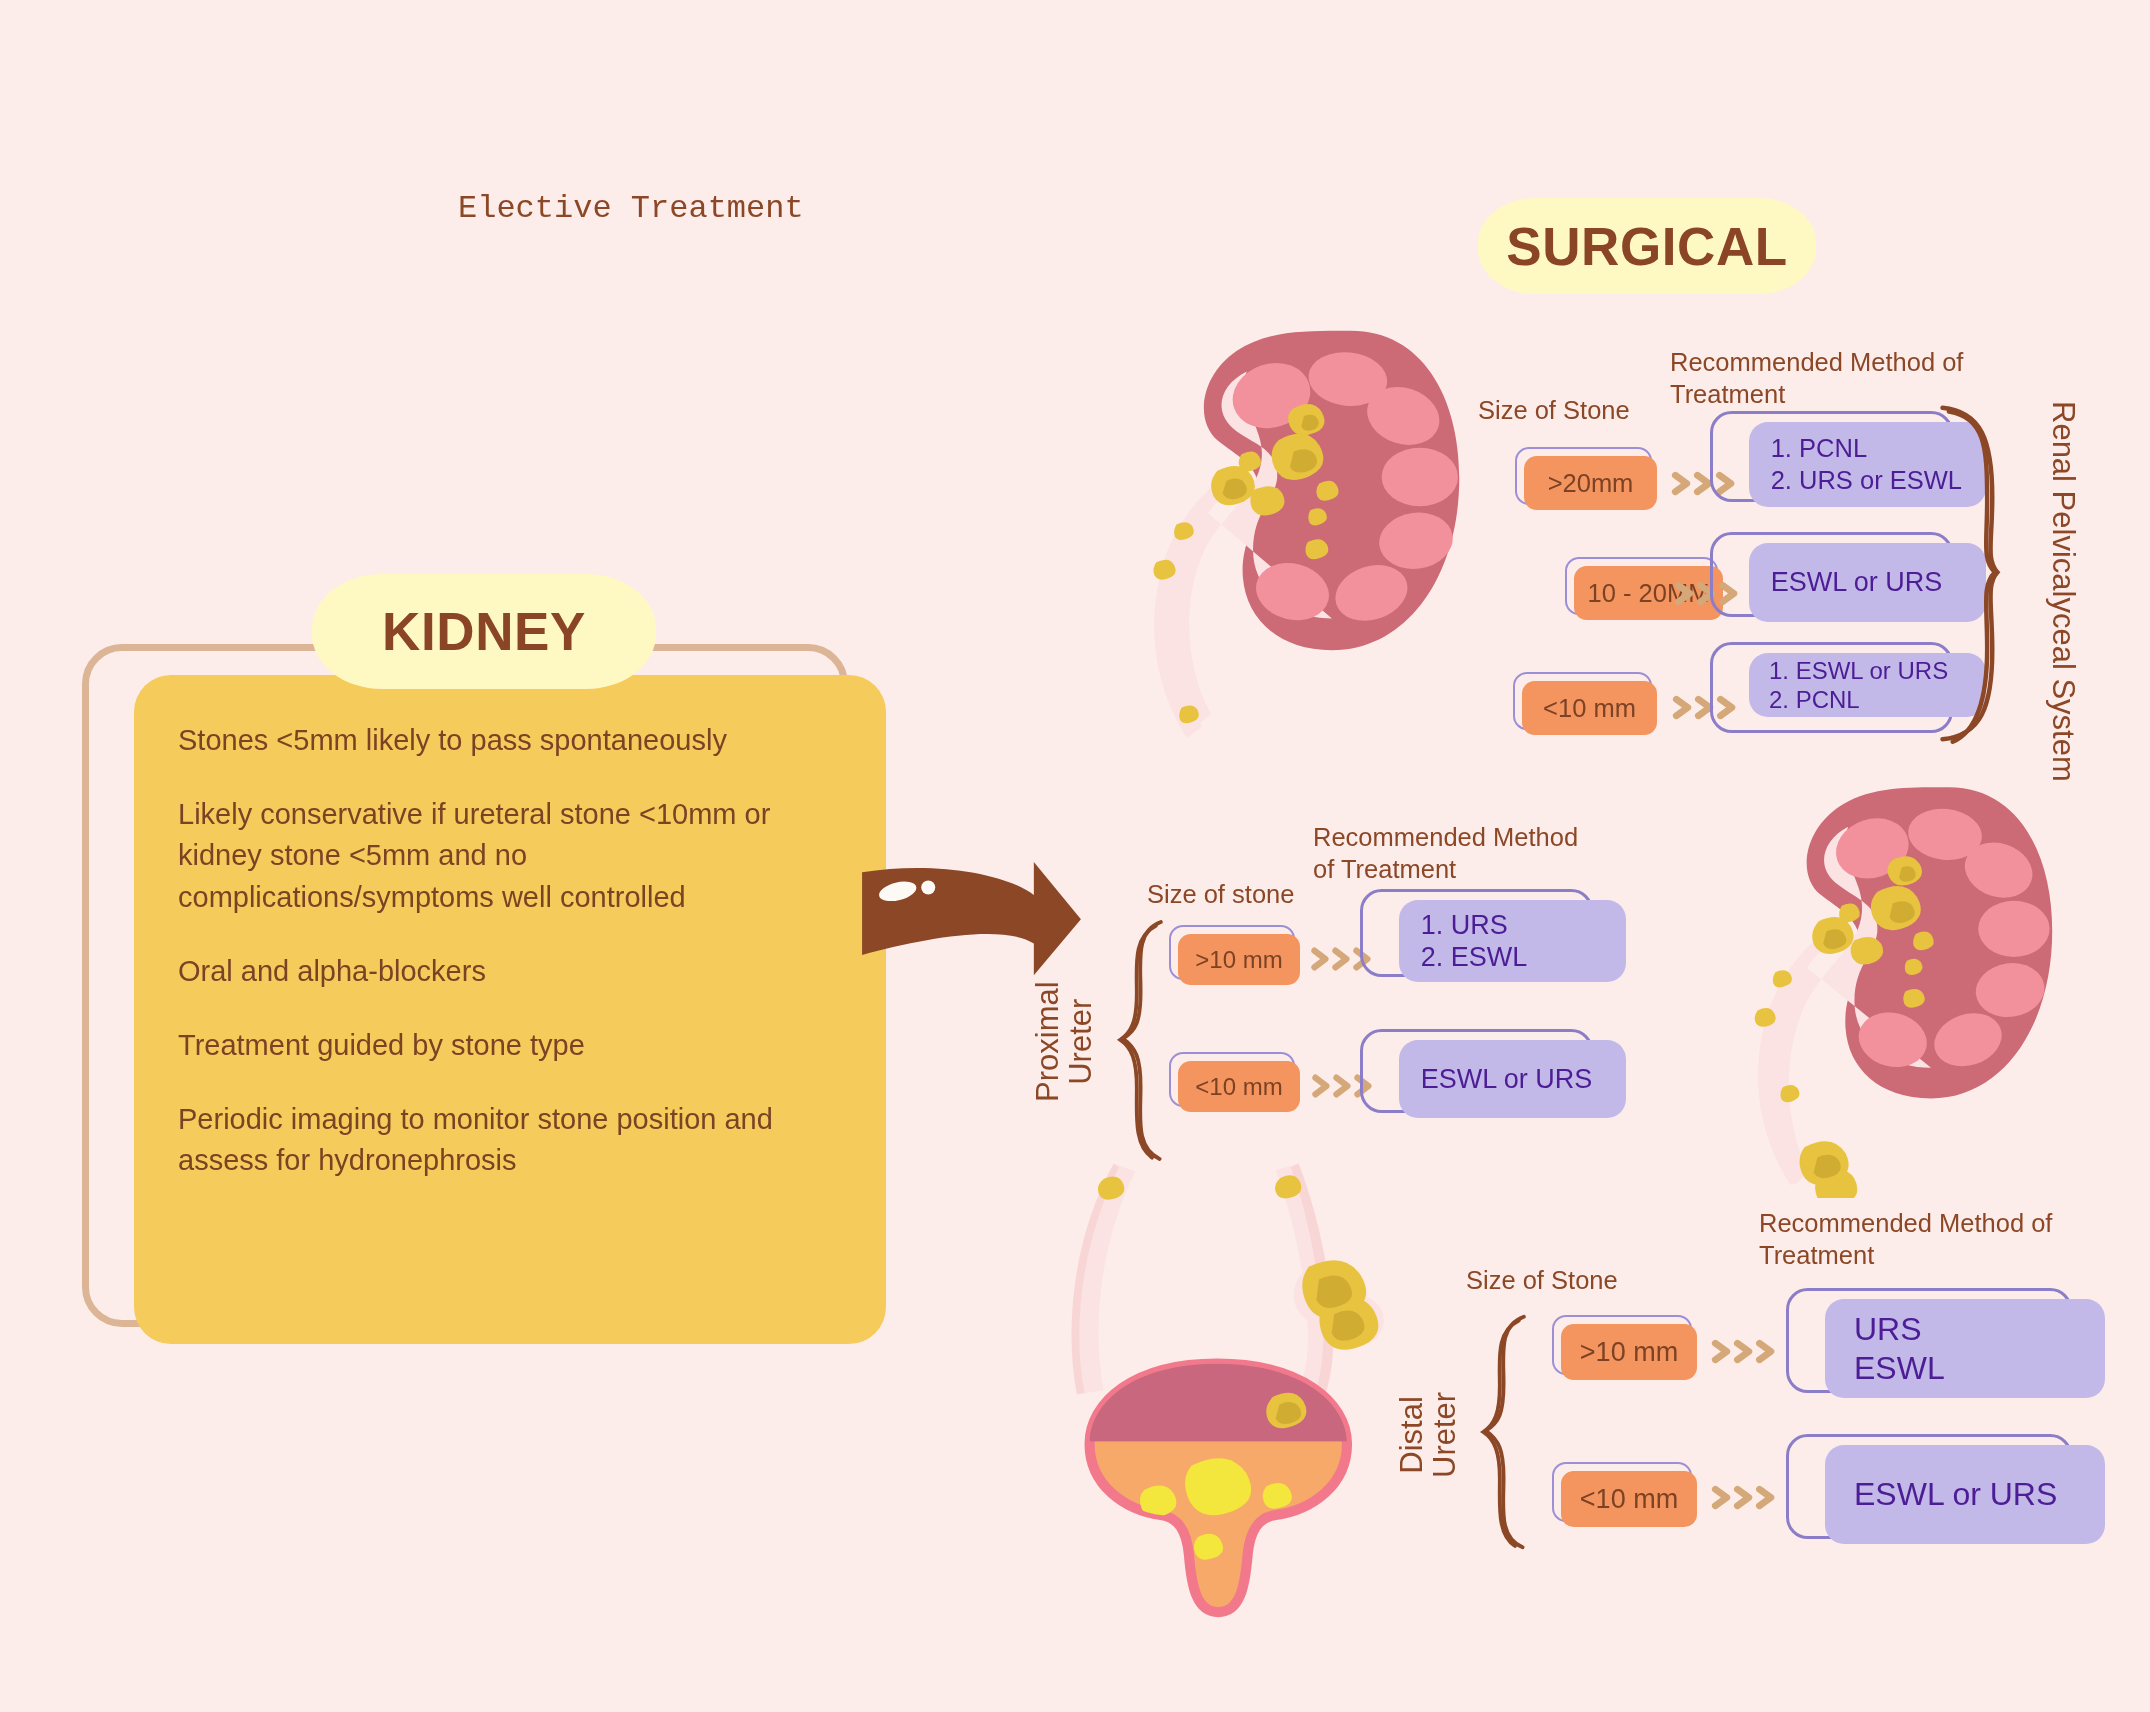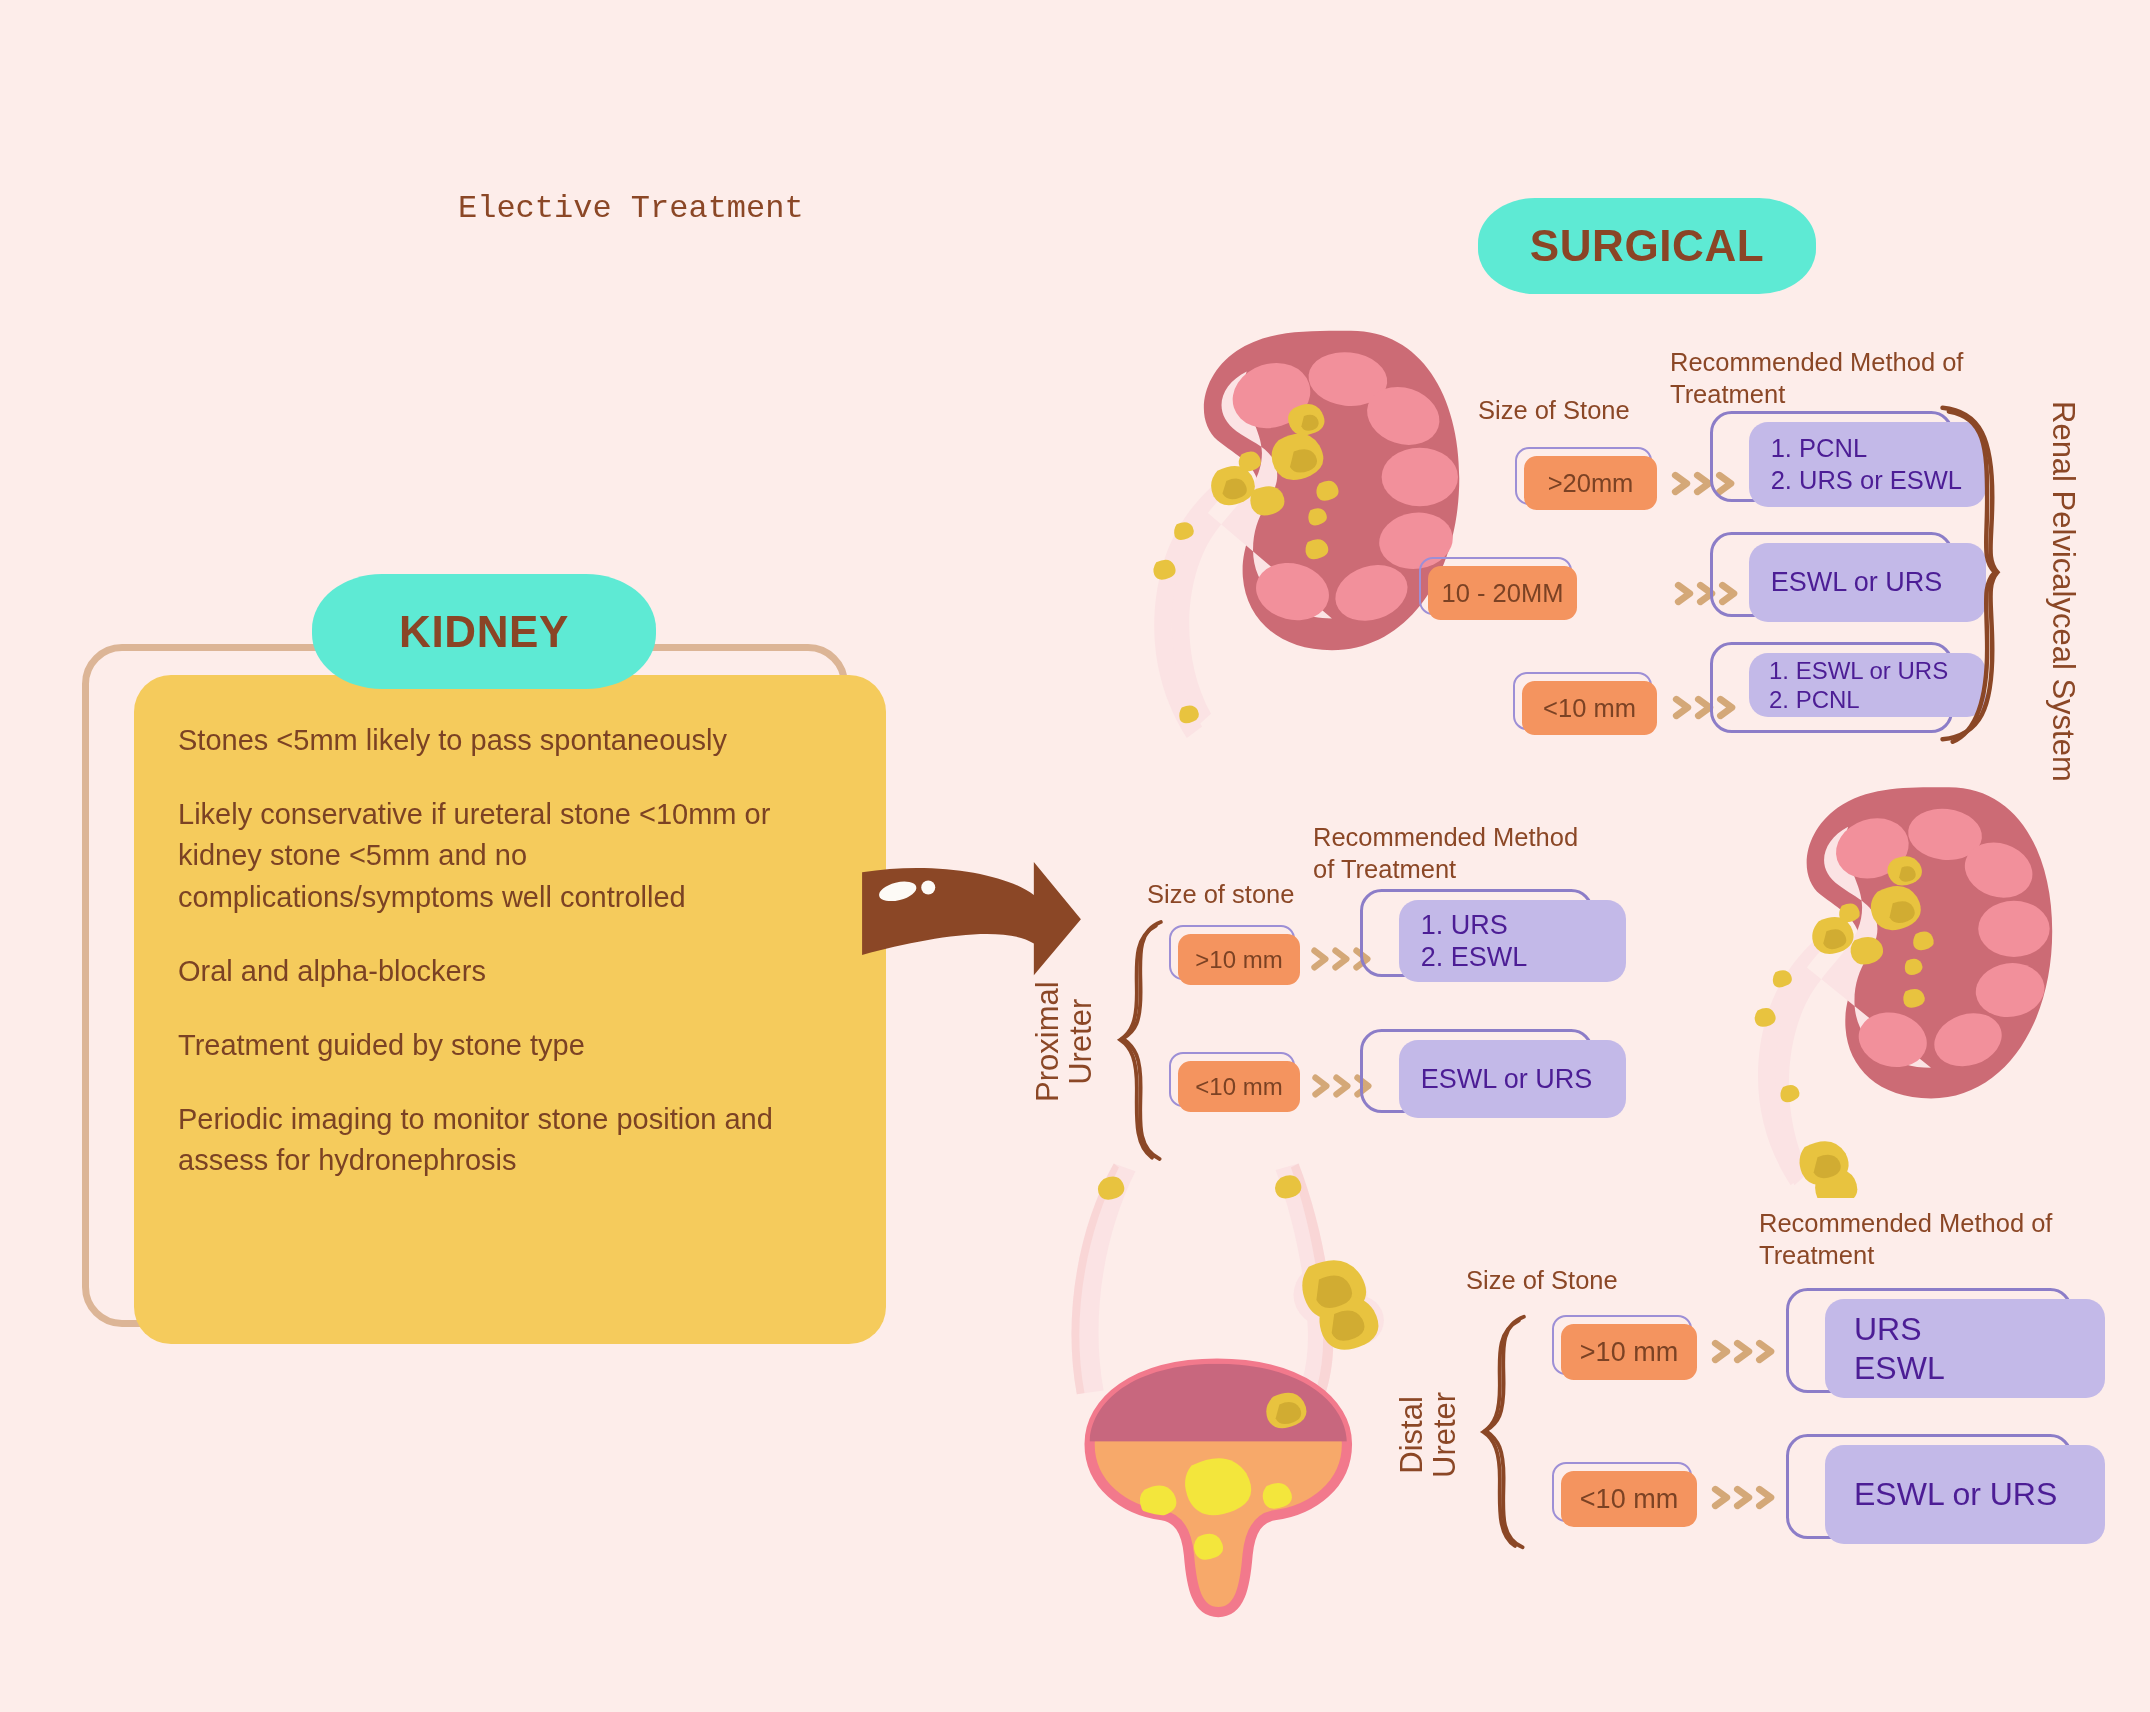--- a/index.html
+++ b/index.html
@@ -22,24 +22,24 @@
     font-size: 75px; font-weight: bold; letter-spacing: 0.6px;
     color: #7d4125;
   }
   #subtitle {
     left: 458px; top: 190px;
     font-size: 32px; color: #8b4726; font-family: Liberation Mono, monospace;
   }
 
   
   .section-pill {
-    background: #5eead4;
+    background: #fef9c3;
     border-radius: 57px / 45px;
     display: flex; align-items: center; justify-content: center;
-    font-size: 44px; font-weight: bold; color: #8a4526;
+    font-size: 53px; font-weight: bold; color: #8a4526;
     letter-spacing: 0.6px;
   }
   #surgical-pill { left: 1478px; top: 198px; width: 338px; height: 96px; }
   #medical-pill  { left: 312px;  top: 574px; width: 344px; height: 115px; z-index: 6;
                    border-radius: 70px / 55px; }
 
   
   #medical-outline {
     left: 82px; top: 644px; width: 752px; height: 669px;
     border: 7px solid #dcb596; border-radius: 40px;
@@ -189,21 +189,21 @@
           <path d="M78 10 L96 23 L78 36"></path>
         </g>
       </svg>
   </div>
   <div class="treat-wrap" style="left:1721px; top:422px; width:237px; height:85px;">
     <div class="treat-outline" style="width:237px; height:85px;"></div>
     <div class="treat-box" style="width:237px; height:85px; font-size:25.5px; line-height:1.22; white-space:pre-line;">1. PCNL
 2. URS or ESWL</div>
   </div>
 
-  <div class="size-pill-wrap" style="left:1428px; top:566px; width:149px; height:54px;">
+  <div class="size-pill-wrap" style="left:1574px; top:566px; width:149px; height:54px;">
     <div class="size-outline" style="width:149px; height:54px;"></div>
     <div class="size-pill" style="width:149px; height:54px; font-size:25.5px;">10 - 20MM</div>
   </div>
   <div class="chev" style="left:1673px; top:579px;">
     <svg width="70" height="29" viewBox="0 0 110 46">
         <g fill="none" stroke="#d4a878" stroke-width="11" stroke-linecap="round" stroke-linejoin="round">
       <path d="M8 10 L26 23 L8 36"></path>
           <path d="M43 10 L61 23 L43 36"></path>
           <path d="M78 10 L96 23 L78 36"></path>
         </g>

